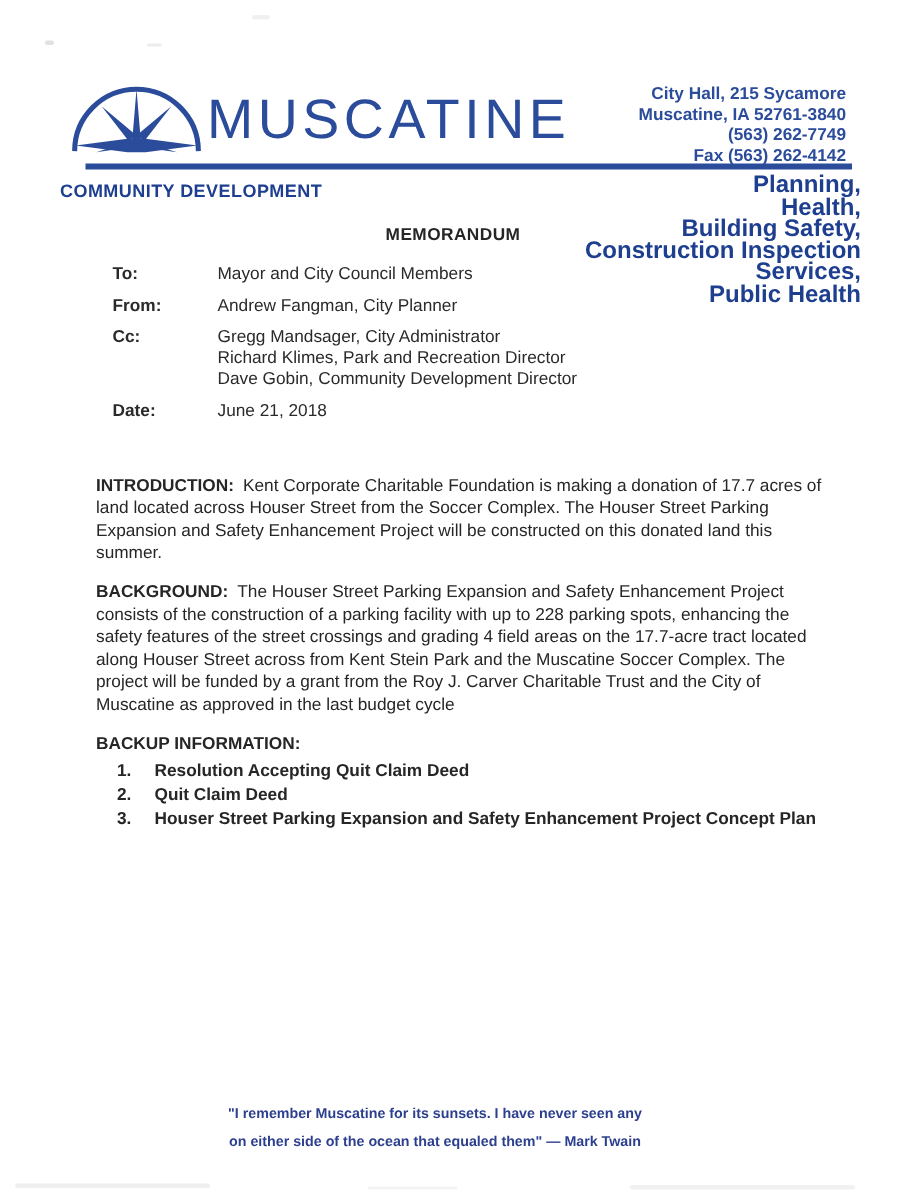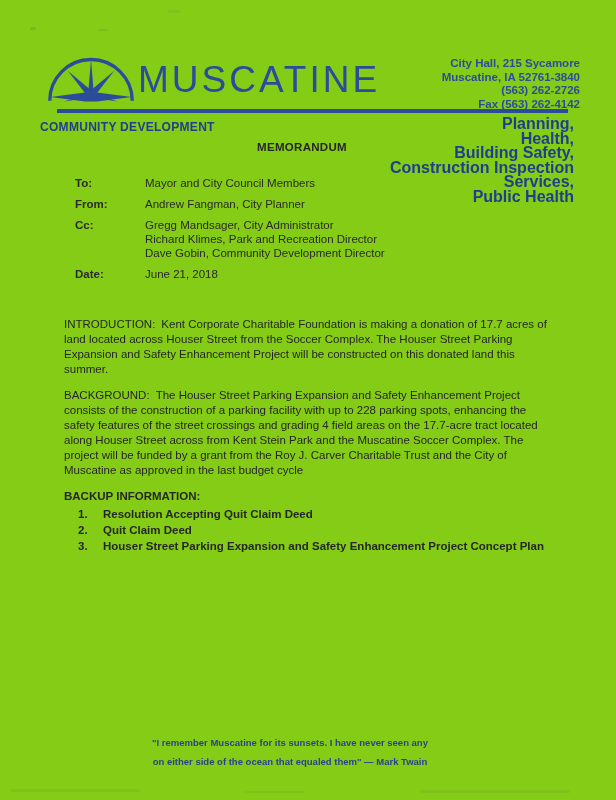--- a/index.html
+++ b/index.html
@@ -1,69 +1,69 @@
 <!DOCTYPE html>
 <html><head>
 <meta charset="utf-8">
 <style>
   html, body { margin: 0; padding: 0; background: #e8e8e8; }
   .page {
     position: relative;
     width: 616px;
     height: 800px;
-    background: #84cc16;
+    background: #ffffff;
     margin: 0 auto;
     overflow: hidden;
     font-family: "Liberation Sans", "DejaVu Sans", sans-serif;
     color: #2a2a2a;
   }
   
   .logo-svg { position: absolute; left: 46px; top: 54px; width: 90px; height: 53px; }
   .wordmark {
     position: absolute; left: 138px; top: 61px;
     font-size: 37px; line-height: 37px; letter-spacing: 3px;
     font-weight: 400; color: #2b4c9b;
   }
   .contact {
-    position: absolute; right: 36px; top: 57px;
+    position: absolute; right: 52px; top: 57px;
     text-align: right; font-size: 11.5px; line-height: 13.5px;
     font-weight: 700; color: #2b4c9b;
   }
   .head-rule {
     position: absolute; left: 57px; top: 109px;
     width: 511px; height: 3.5px; background: #2b4c9b;
   }
   .dept {
     position: absolute; left: 40px; top: 120px; width: 490px;
     font-size: 12px; font-weight: 700;
     color: #1e3f8f; letter-spacing: 0.3px;
   }
   .services {
     position: absolute; right: 42px; top: 117px;
     text-align: right; font-size: 16px; line-height: 14.6px;
     font-weight: 700; color: #1e3f8f;
   }
   
   .memo-title {
-    position: absolute; left: 57px; top: 141px; width: 490px;
+    position: absolute; left: 57px; top: 151px; width: 490px;
     text-align: center; font-size: 11.5px; font-weight: 700;
     letter-spacing: 0.3px; color: #262626;
   }
   .fields { position: absolute; left: 75px; top: 176px; width: 472px; }
   .field-row { display: flex; margin-bottom: 5px; }
   .field-label { width: 70px; flex: 0 0 70px; font-weight: 700; font-size: 11.5px; line-height: 14px; }
   .field-value { width: 402px; font-size: 11.5px; line-height: 14px; }
   .field-row.tall .field-value div { line-height: 14px; }
   .field-row.gap { margin-top: 7px; }
   .field-value.justified { text-align: justify; line-height: 15px; }
   
   .body-flow { position: absolute; left: 64px; top: 317px; width: 484px; }
   .para { font-size: 11.5px; line-height: 15px; margin: 0 0 11px 0; color: #262626; }
   .para.justified { text-align: justify; }
-  .para-heading { font-weight: 400; margin-right: 6px; }
+  .para-heading { font-weight: 700; margin-right: 6px; }
   .backup-heading { font-size: 11.5px; font-weight: 700; margin: 12px 0 4px 0; color: #262626; }
   .backup-list { margin: 0; padding: 0; list-style: none; }
   .backup-item { display: flex; font-size: 11.5px; line-height: 16px; font-weight: 700; color: #262626; }
   .backup-num { width: 25px; flex: 0 0 25px; margin-left: 14px; }
   
   .quote {
     position: absolute; left: 0; top: 733px; width: 580px;
     text-align: center; font-size: 9.5px; line-height: 19px;
     font-weight: 700; color: #2c3f8e;
   }
@@ -95,21 +95,21 @@
     <polygon points="53,47 29,16 60,42" fill="#2b4c9b"></polygon>
     <polygon points="67,47 91,16 60,42" fill="#2b4c9b"></polygon>
     <polygon points="52,48 24,57 58,52" fill="#2b4c9b"></polygon>
     <polygon points="68,48 96,57 62,52" fill="#2b4c9b"></polygon>
   </svg>
   <div class="wordmark">MUSCATINE</div>
 
   <div class="contact">
     <div>City Hall, 215 Sycamore</div>
     <div>Muscatine, IA 52761-3840</div>
-    <div>(563) 262-2726</div>
+    <div>(563) 262-7749</div>
     <div>Fax (563) 262-4142</div>
   </div>
 
   <div class="head-rule"></div>
 
   <div class="dept">COMMUNITY DEVELOPMENT</div>
 
   <div class="services">
     <div>Planning,</div>
     <div>Health,</div>

